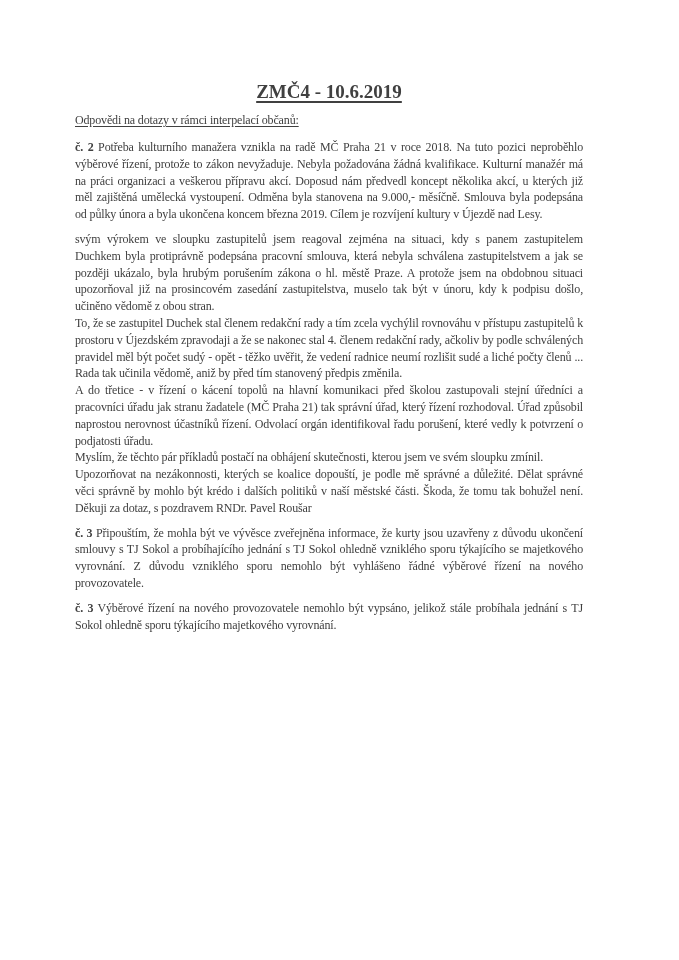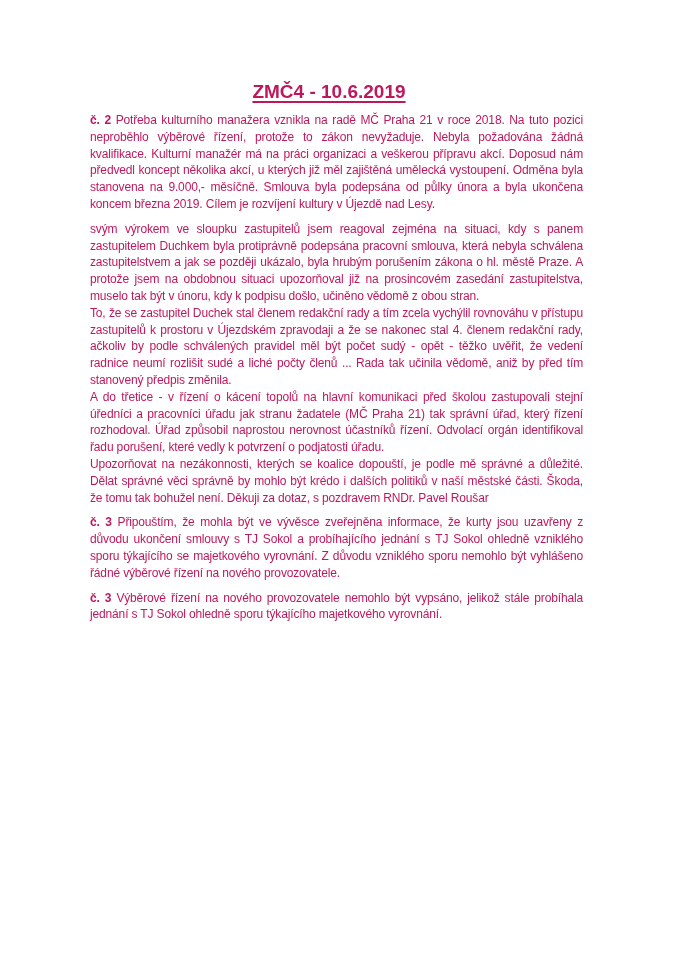--- a/index.html
+++ b/index.html
@@ -7,22 +7,22 @@
     padding: 0;
     background: #ffffff;
   }
   .page {
     position: relative;
     width: 664px;
     height: 960px;
     background: #ffffff;
     box-sizing: border-box;
     padding: 81px 81px 0 75px;
-    font-family: Liberation Sans, sans-serif;
-    color: #be185d;
+    font-family: Liberation Serif, serif;
+    color: #404040;
     overflow: hidden;
   }
   .doc-title {
     text-align: center;
     font-size: 19px;
     line-height: 22px;
     font-weight: 700;
     margin: 0 0 9px 0;
   }
   .doc-title span {
@@ -36,47 +36,49 @@
     letter-spacing: -0.15px;
     text-decoration: underline;
     text-underline-offset: 2px;
     margin: 0 0 10px 0;
   }
   .para {
     font-size: 12px;
     line-height: 16.8px;
     letter-spacing: -0.15px;
     text-align: justify;
-    margin: 0 0 8px 15px;
+    margin: 0 0 8px 0;
   }
   .para.extra-top {
     margin-top: 8px;
   }
   .seg {
     text-align: justify;
   }
   .qnum {
     font-weight: 700;
   }
 </style>
 </head>
 <body>
 
 <div class="page">
   <div class="doc-title">
     <span>ZMČ4 - 10.6.2019</span>
   </div>
+  <div class="doc-subtitle">Odpovědi na dotazy v rámci interpelací občanů:</div>
   <div id="para-list">
       <div class="para">
         <div class="seg"><span class="qnum">č. 2</span> Potřeba kulturního manažera vznikla na radě MČ Praha 21 v roce 2018. Na tuto pozici neproběhlo výběrové řízení, protože to zákon nevyžaduje. Nebyla požadována žádná kvalifikace. Kulturní manažér má na práci organizaci a veškerou přípravu akcí. Doposud nám předvedl koncept několika akcí, u kterých již měl zajištěná umělecká vystoupení. Odměna byla stanovena na 9.000,- měsíčně. Smlouva byla podepsána od půlky února a byla ukončena koncem března 2019. Cílem je rozvíjení kultury v Újezdě nad Lesy.</div>
       </div>
       <div class="para">
         <div class="seg">svým výrokem ve sloupku zastupitelů jsem reagoval zejména na situaci, kdy s panem zastupitelem Duchkem byla protiprávně podepsána pracovní smlouva, která nebyla schválena zastupitelstvem a jak se později ukázalo, byla hrubým porušením zákona o hl. městě Praze. A protože jsem na obdobnou situaci upozorňoval již na prosincovém zasedání zastupitelstva, muselo tak být v únoru, kdy k podpisu došlo, učiněno vědomě z obou stran.</div>
         <div class="seg">To, že se zastupitel Duchek stal členem redakční rady a tím zcela vychýlil rovnováhu v přístupu zastupitelů k prostoru v Újezdském zpravodaji a že se nakonec stal 4. členem redakční rady, ačkoliv by podle schválených pravidel měl být počet sudý - opět - těžko uvěřit, že vedení radnice neumí rozlišit sudé a liché počty členů ... Rada tak učinila vědomě, aniž by před tím stanovený předpis změnila.</div>
         <div class="seg">A do třetice - v řízení o kácení topolů na hlavní komunikaci před školou zastupovali stejní úředníci a pracovníci úřadu jak stranu žadatele (MČ Praha 21) tak správní úřad, který řízení rozhodoval. Úřad způsobil naprostou nerovnost účastníků řízení. Odvolací orgán identifikoval řadu porušení, které vedly k potvrzení o podjatosti úřadu.</div>
+        <div class="seg">Myslím, že těchto pár příkladů postačí na obhájení skutečnosti, kterou jsem ve svém sloupku zmínil.</div>
         <div class="seg">Upozorňovat na nezákonnosti, kterých se koalice dopouští, je podle mě správné a důležité. Dělat správné věci správně by mohlo být krédo i dalších politiků v naší městské části. Škoda, že tomu tak bohužel není. Děkuji za dotaz, s pozdravem RNDr. Pavel Roušar</div>
       </div>
       <div class="para extra-top">
         <div class="seg"><span class="qnum">č. 3</span> Připouštím, že mohla být ve vývěsce zveřejněna informace, že kurty jsou uzavřeny z důvodu ukončení smlouvy s TJ Sokol a probíhajícího jednání s TJ Sokol ohledně vzniklého sporu týkajícího se majetkového vyrovnání. Z důvodu vzniklého sporu nemohlo být vyhlášeno řádné výběrové řízení na nového provozovatele.</div>
       </div>
       <div class="para">
         <div class="seg"><span class="qnum">č. 3</span> Výběrové řízení na nového provozovatele nemohlo být vypsáno, jelikož stále probíhala jednání s TJ Sokol ohledně sporu týkajícího majetkového vyrovnání.</div>
       </div>
     </div>
 </div>

